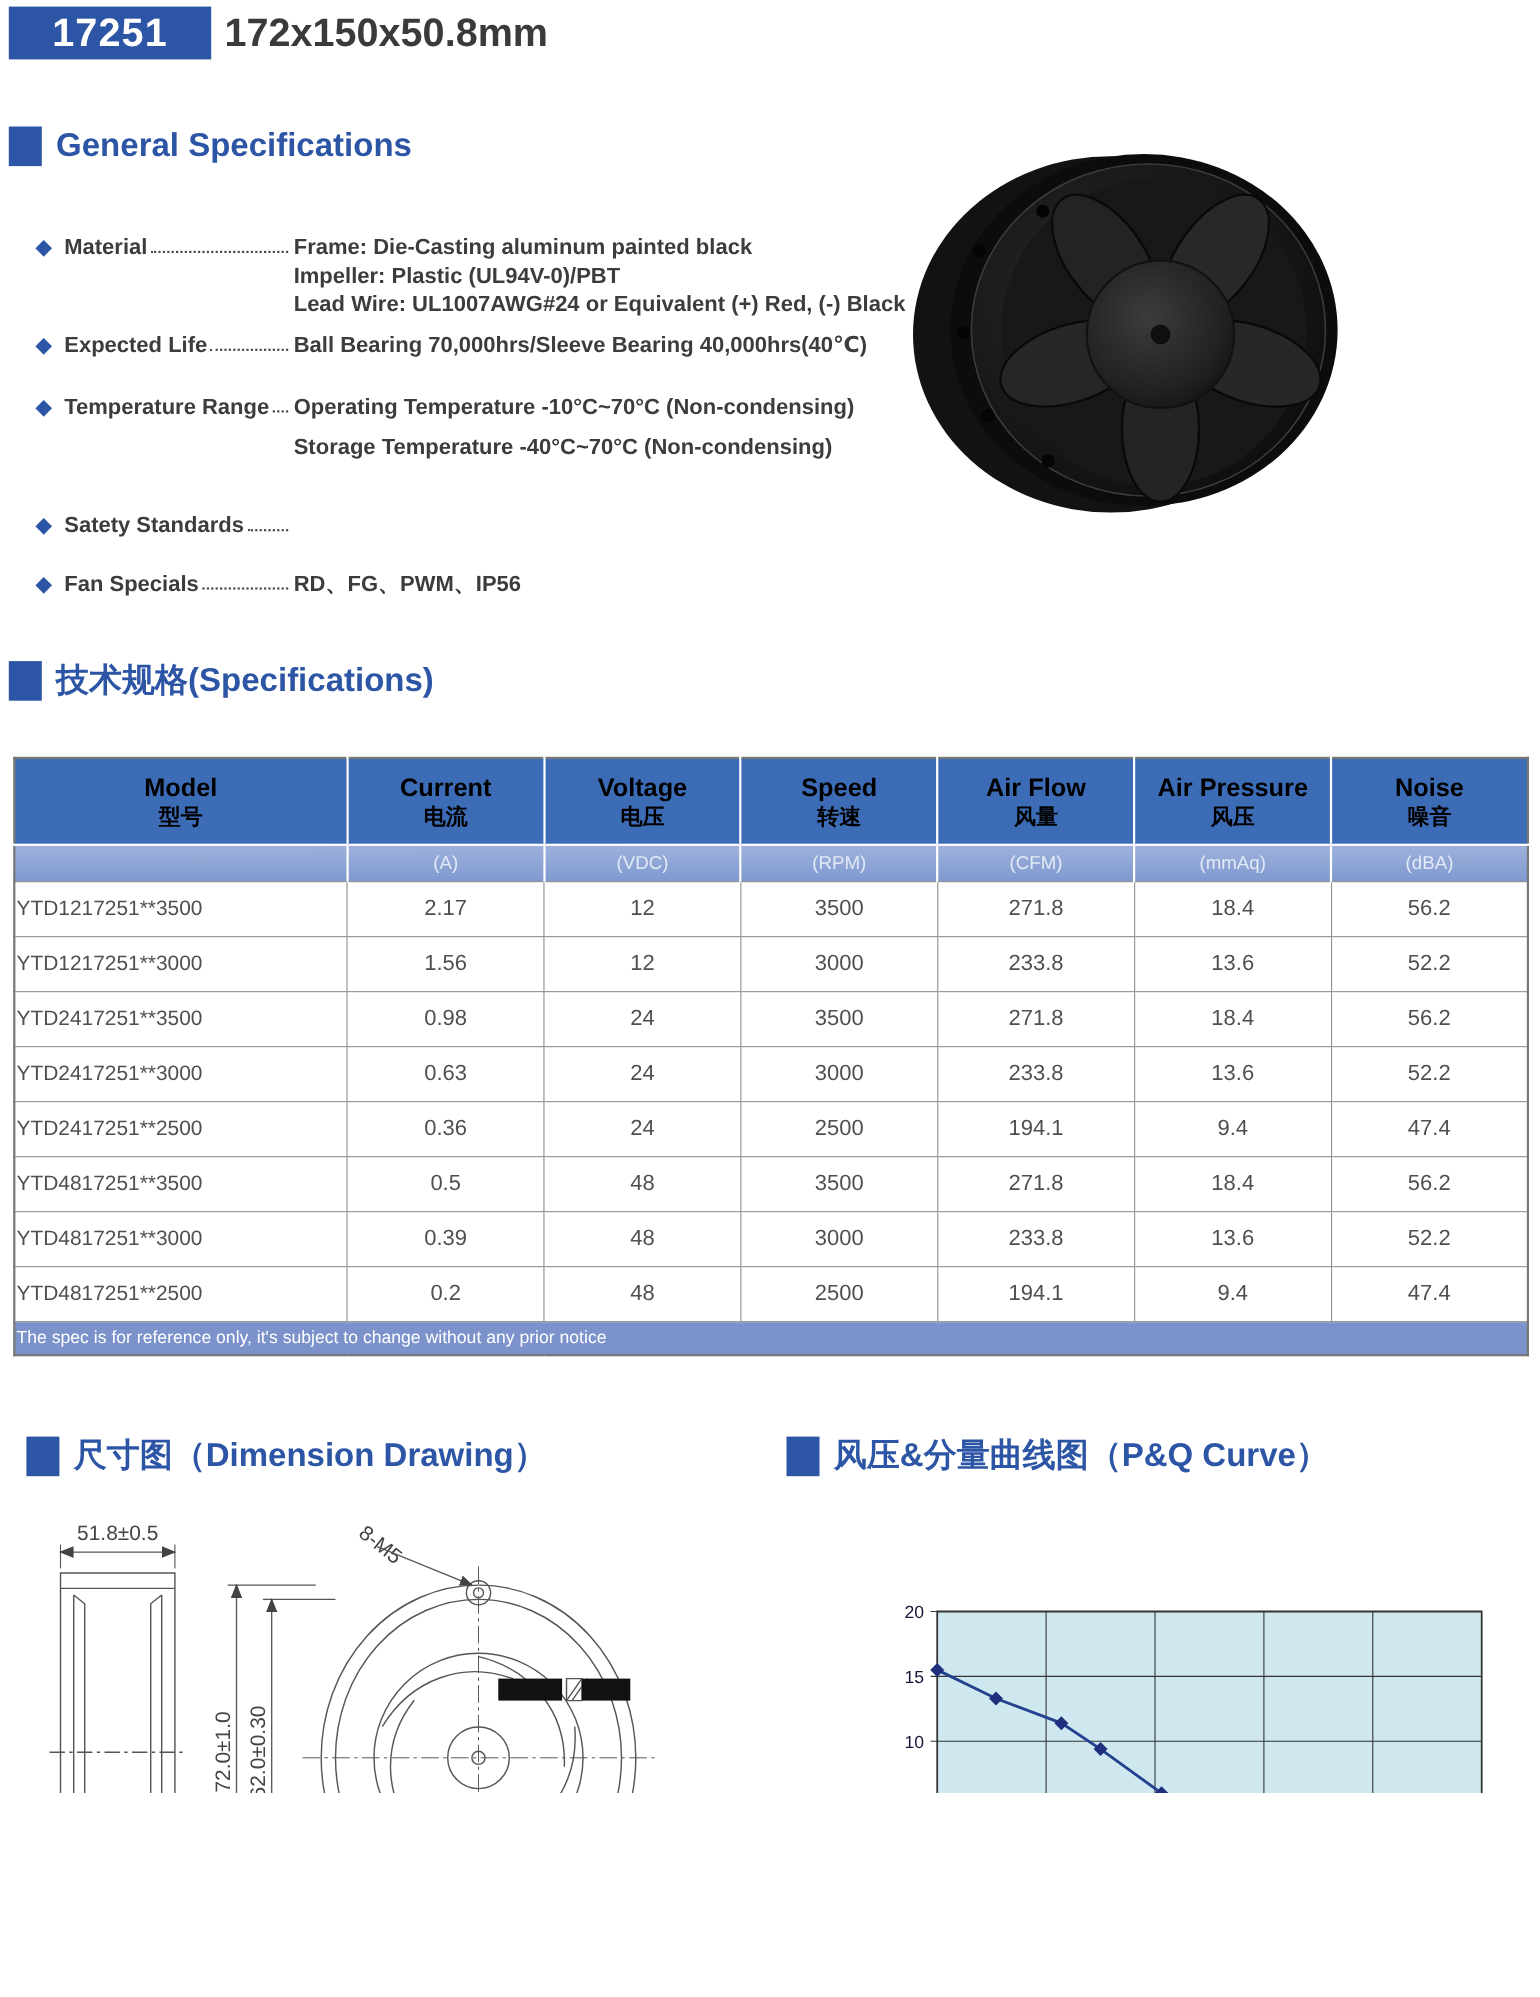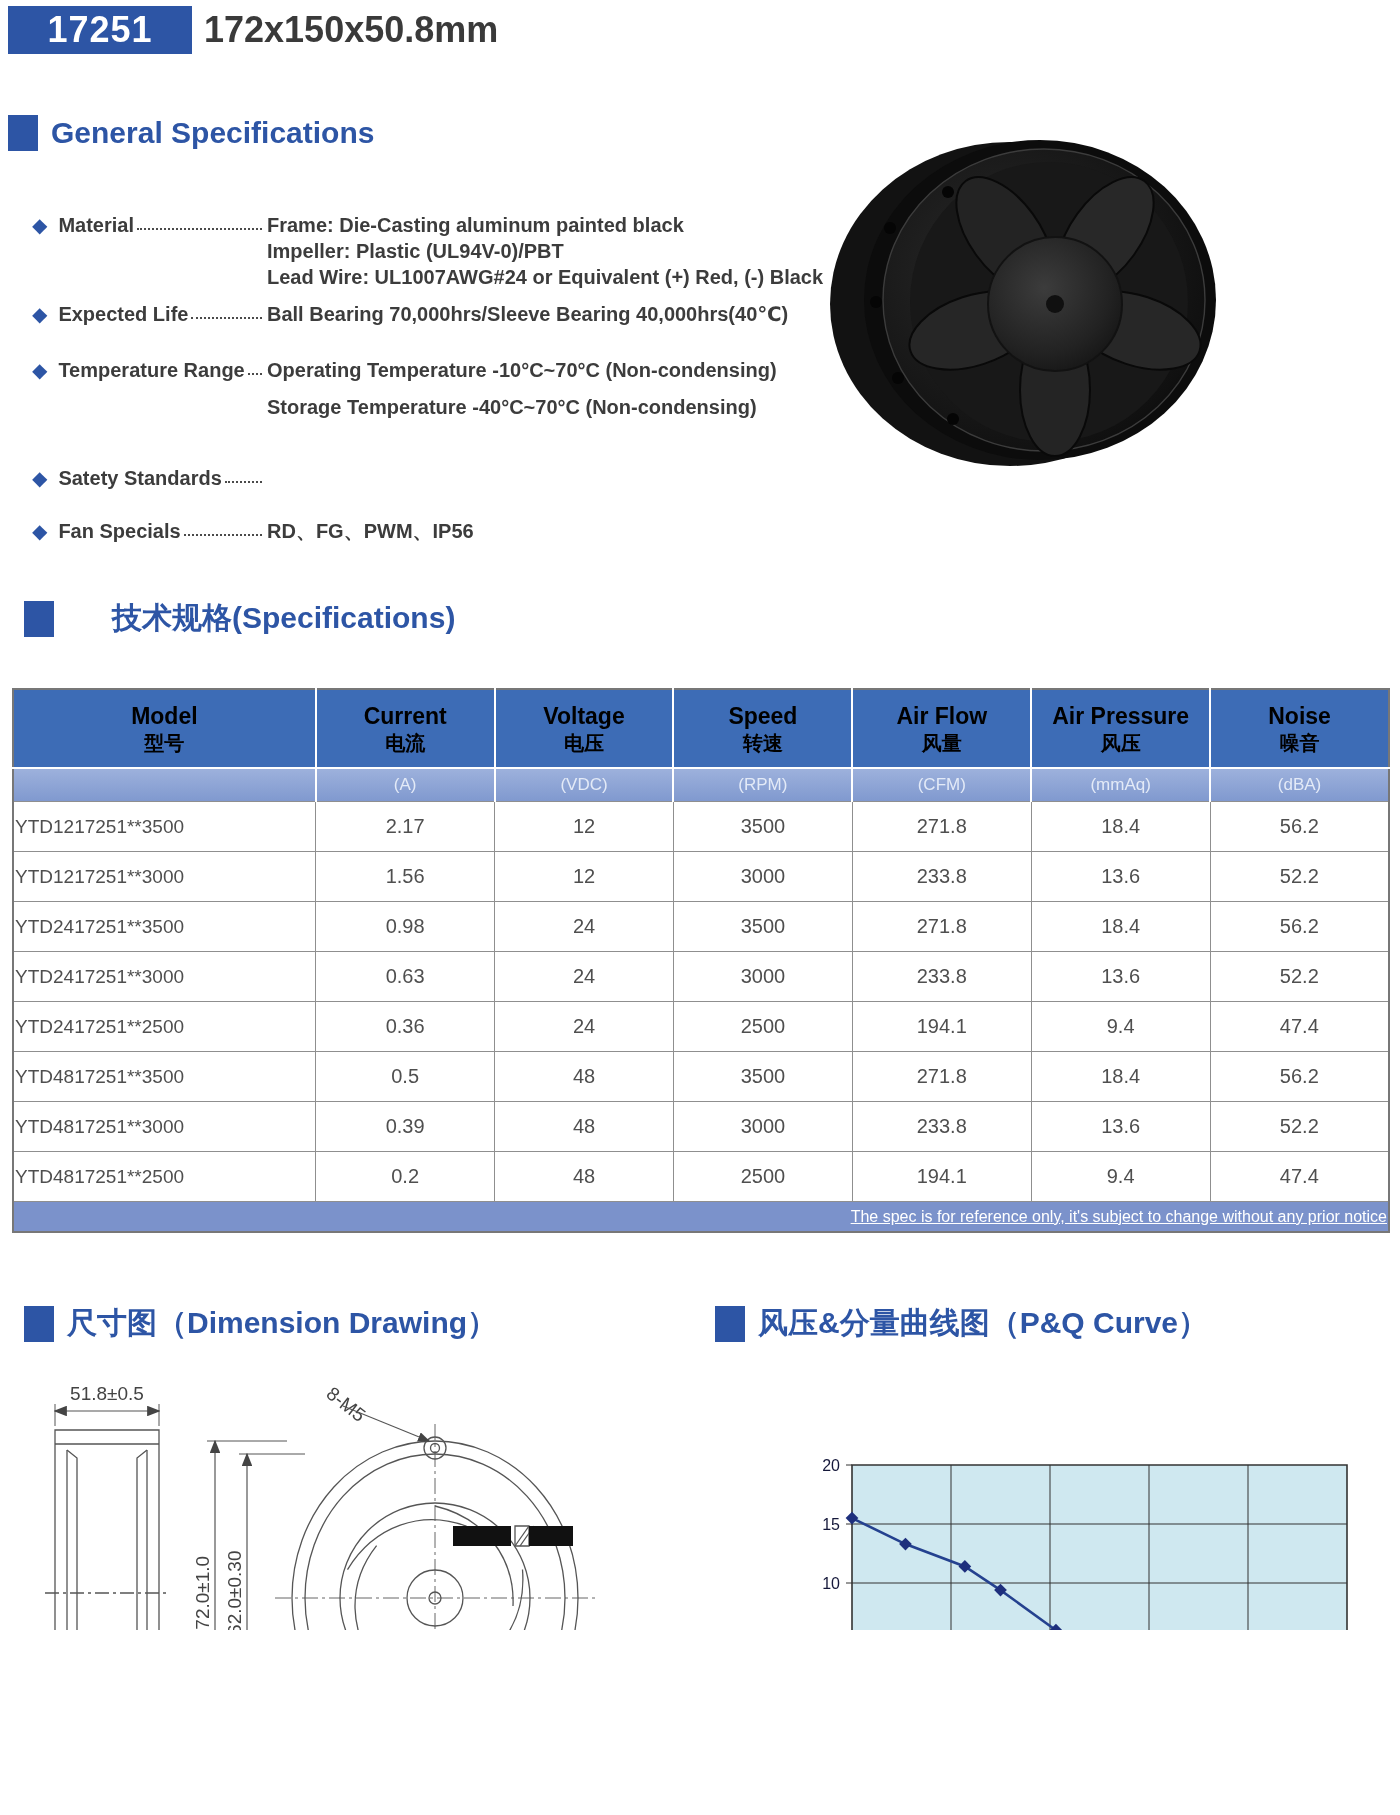--- a/index.html
+++ b/index.html
@@ -44,21 +44,21 @@
   .spec-table th .en{font-size:23px;line-height:28px;}
   .spec-table th .zh{font-size:20px;line-height:26px;}
   .spec-table td.unit{background:linear-gradient(to bottom,#9db1dc,#8099cf);color:#e3eaf7;
                  font-size:17px;height:30px;text-align:center;border-left:2px solid #fff;
                  border-bottom:1px solid #8f8f8f;}
   .spec-table td.unit:first-child{border-left:none;}
   .spec-table td.cell{background:#fff;color:#4f4f4f;font-size:20px;height:47px;
                  text-align:center;border:1px solid #8f8f8f;}
   .spec-table td.model{text-align:left;font-size:19px;}
   .spec-table td.footnote{background:#7b92cb;color:#fff;font-size:16px;height:27px;
-                 text-align:right;border-top:1px solid #8f8f8f;text-decoration:underline;}
+                 text-align:left;border-top:1px solid #8f8f8f;}
 
   
   .dim-svg{position:absolute;left:25px;top:1378px;width:655px;height:437px;}
   .pq-wrap{position:absolute;left:700px;top:1390px;width:695px;height:420px;}
   .dim-text{font-family:"Liberation Sans",sans-serif;font-size:19px;fill:#444;}
   .tick-text{font-family:"Liberation Sans",sans-serif;font-size:16px;fill:#15183a;}
   line,path,ellipse,circle,rect,polyline{vector-effect:non-scaling-stroke;}
 </style>
 </head>
 <body>
@@ -154,21 +154,21 @@
     <circle cx="227" cy="172" r="9" fill="#101010"></circle>
     <g fill="#050505">
       <circle cx="62" cy="96" r="6"></circle>
         <circle cx="48" cy="170" r="6"></circle>
       <circle cx="70" cy="246" r="6"></circle>
         <circle cx="120" cy="60" r="6"></circle>
       <circle cx="125" cy="287" r="6"></circle>
     </g>
   </svg>
 
-  <div class="sec-title" style="left:24px;top:598px;gap:45px;">
+  <div class="sec-title" style="left:8px;top:598px;">
     <span class="sq"></span>
     <span>技术规格(Specifications)</span>
   </div>
 
   <table class="spec-table">
     <colgroup>
       <col style="width:22%">
         <col style="width:13%">
         <col style="width:13%">
       <col style="width:13%">

